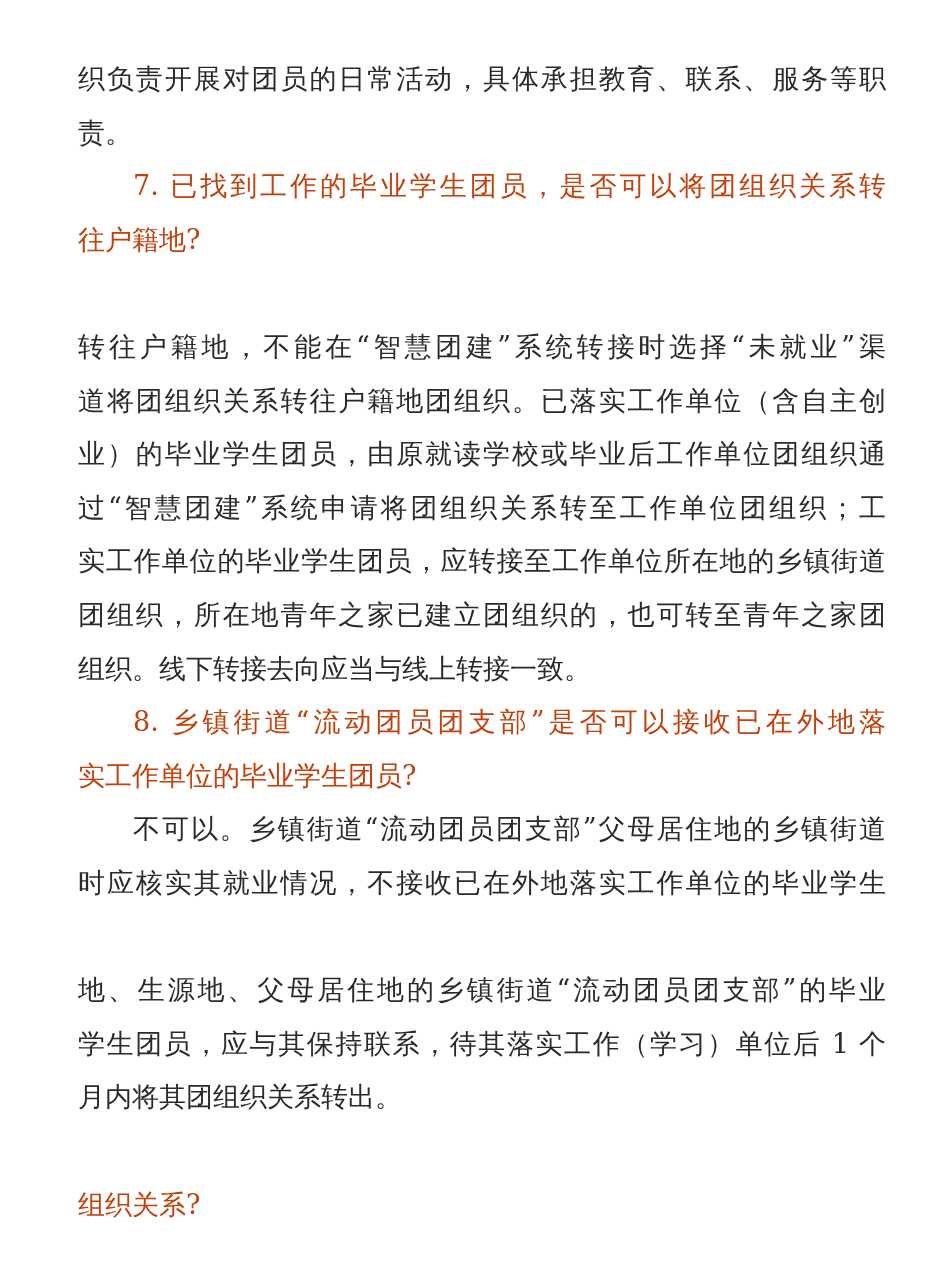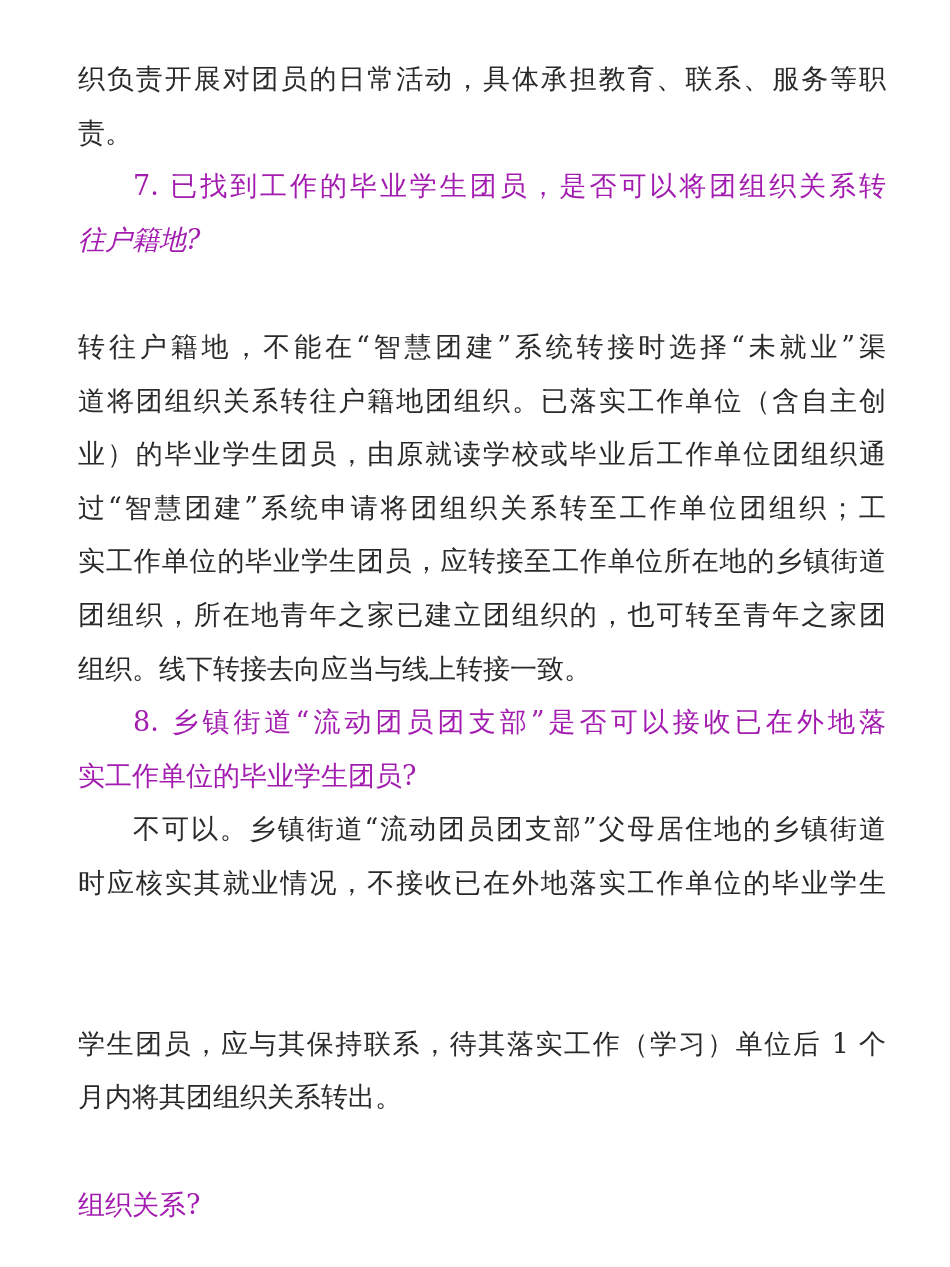--- a/index.html
+++ b/index.html
@@ -13,43 +13,44 @@
       position: absolute; left: 78px; width: 808px;
       height: 54px; line-height: 54px;
       font-size: 27px;
       white-space: nowrap;
       text-align: justify;
       text-align-last: justify;
       letter-spacing: 0px;
     }
     .line.last { text-align-last: left; }
     .line.indent { left: 133px; width: 753px; }
-    .line.heading { color: #a21caf; font-weight: normal; }
+    .line.heading { color: #c2410c; font-weight: normal; }
     .line.body { color: #2a2a2a; }
   </style>
 </head>
 <body>
 
 <div class="page">
   <div class="line body" style="top:52px">织负责开展对团员的日常活动，具体承担教育、联系、服务等职</div>
   <div class="line body last" style="top: 106px;">责。</div>
 
   <div class="line heading indent" style="top: 159px;">7. 已找到工作的毕业学生团员，是否可以将团组织关系转</div>
-  <div class="line heading last" style="top: 213px; font-style: italic;">往户籍地?</div>
+  <div class="line heading last" style="top: 213px;">往户籍地?</div>
 
   <div class="line body" style="top: 320px;">转往户籍地，不能在“智慧团建”系统转接时选择“未就业”渠</div>
   <div class="line body" style="top: 374px;">道将团组织关系转往户籍地团组织。已落实工作单位（含自主创</div>
   <div class="line body" style="top: 427px;">业）的毕业学生团员，由原就读学校或毕业后工作单位团组织通</div>
   <div class="line body" style="top: 481px;">过“智慧团建”系统申请将团组织关系转至工作单位团组织；工</div>
   <div class="line body" style="top: 534px;">实工作单位的毕业学生团员，应转接至工作单位所在地的乡镇街道</div>
   <div class="line body" style="top: 588px;">团组织，所在地青年之家已建立团组织的，也可转至青年之家团</div>
   <div class="line body last" style="top: 642px;">组织。线下转接去向应当与线上转接一致。</div>
 
   <div class="line heading indent" style="top: 695px;">8. 乡镇街道“流动团员团支部”是否可以接收已在外地落</div>
   <div class="line heading last" style="top: 749px;">实工作单位的毕业学生团员?</div>
 
   <div class="line body indent" style="top: 802px;">不可以。乡镇街道“流动团员团支部”父母居住地的乡镇街道</div>
   <div class="line body" style="top: 856px;">时应核实其就业情况，不接收已在外地落实工作单位的毕业学生</div>
+  <div class="line body" style="top: 963px;">地、生源地、父母居住地的乡镇街道“流动团员团支部”的毕业</div>
   <div class="line body" style="top: 1017px;">学生团员，应与其保持联系，待其落实工作（学习）单位后 1 个</div>
   <div class="line body last" style="top: 1070px;">月内将其团组织关系转出。</div>
 
   <div class="line heading last" style="top: 1178px;">组织关系?</div>
 </div>
 
 </body></html>

